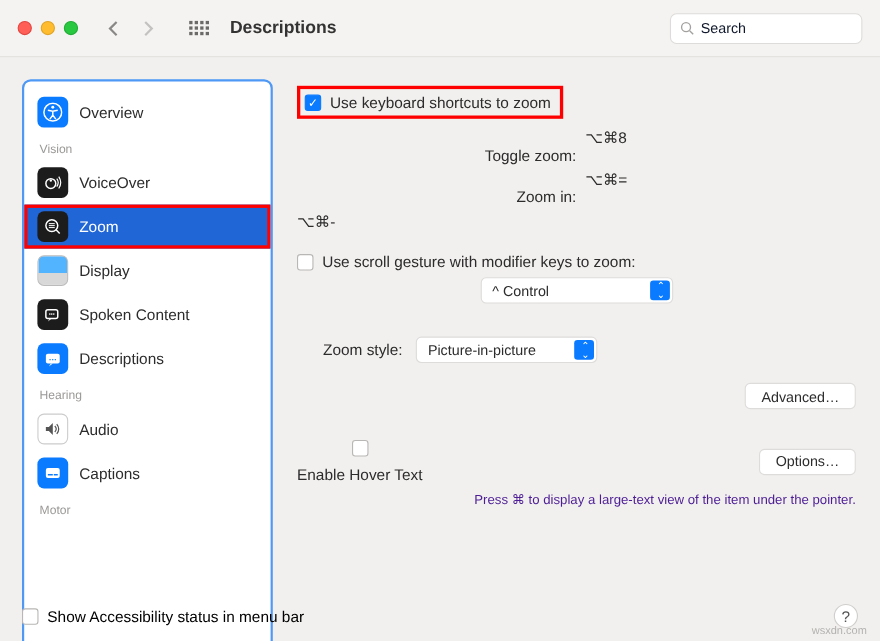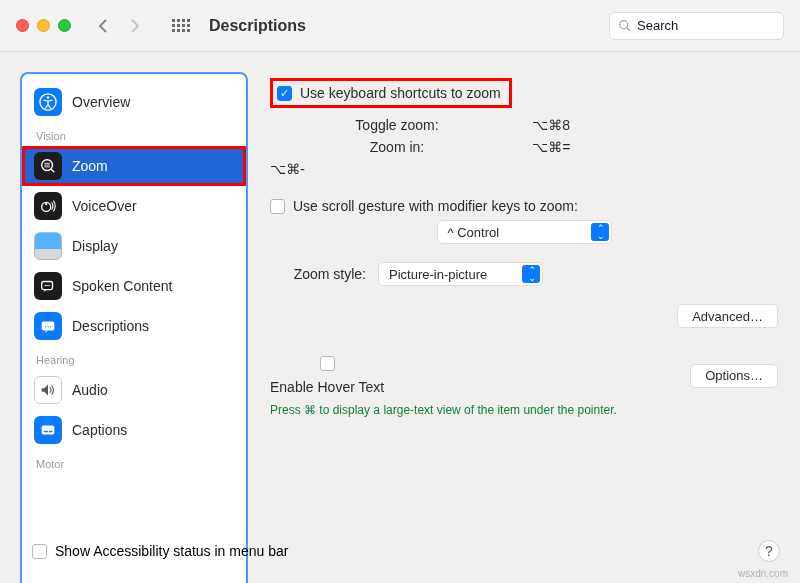--- a/index.html
+++ b/index.html
@@ -40,32 +40,32 @@
 .icon-captions { background: #0a7aff; }
 
 
 .pane { flex: 1; padding: 6px 22px 0 0; font-size: 14px; color: #2c2c2c; }
 .row { display: flex; align-items: center; gap: 8px; margin-bottom: 6px; }
 .checkbox { width: 15px; height: 15px; border: 1px solid #b9b7b5; border-radius: 3px; background: #fff; display: flex; align-items: center; justify-content: center; font-size: 11px; flex-shrink: 0; }
 .checkbox.checked { background: #0a7aff; border-color: #0a7aff; color: #fff; }
 .red-box { border: 3px solid #ff0000; display: inline-flex; align-items: center; gap: 8px; padding: 4px 8px 4px 4px; }
 .shortcut-grid { margin: 6px 0 18px 0; }
 .shortcut-row { display: flex; font-size: 14px; line-height: 22px; }
-.shortcut-label { width: 262px; text-align: center; padding-right: 8px; }
+.shortcut-label { width: 262px; text-align: right; padding-right: 8px; margin-top: 16px; }
 .shortcut-val { font-family: -apple-system, Arial; }
 .select { background: #fff; border: 1px solid #dedcda; border-radius: 5px; height: 24px; display: inline-flex; align-items: center; padding: 0 22px 0 10px; font-size: 13px; position: relative; min-width: 100px; }
 .select::after { content: ""; position: absolute; right: 2px; top: 2px; bottom: 2px; width: 18px; background: #0a7aff; border-radius: 3px; }
 .select .chev { position: absolute; right: 6px; color: #fff; font-size: 9px; z-index: 1; line-height: 8px; text-align: center; }
 .btn { background: #fff; border: 1px solid #dedcda; border-radius: 5px; height: 24px; padding: 0 14px; font-size: 13px; display: inline-flex; align-items: center; }
 .right-align { display: flex; justify-content: flex-end; }
-.hover-hint { font-size: 12px; color: #15803d; text-align: left; margin-top: 8px; }
+.hover-hint { font-size: 12px; color: #4c1d95; text-align: right; margin-top: 8px; }
 
 
 .footer { position: absolute; bottom: 12px; left: 20px; right: 20px; display: flex; align-items: center; justify-content: space-between; font-size: 14px; }
-.footer .row { margin: 12px; }
+.footer .row { margin: 0; }
 .helpbtn { width: 22px; height: 22px; border-radius: 50%; background: #fff; border: 1px solid #d0cecc; display: flex; align-items: center; justify-content: center; font-size: 14px; color: #555; }
 
 .watermark { position: absolute; bottom: 4px; right: 12px; font-size: 10px; color: #b4b2b0; }
 </style>
 </head>
 <body>
 
 <div class="titlebar">
   <div class="traffic">
     <div class="dot red"></div>
@@ -117,41 +117,41 @@
       <div class="side-icon icon-overview">
         <svg width="18" height="18" viewBox="0 0 20 20">
             <circle cx="10" cy="10" r="9" fill="none" stroke="#fff" stroke-width="1.5"></circle>
             <circle cx="10" cy="5" r="1.5" fill="#fff"></circle>
             <path d="M5 8 L10 9 L15 8 M10 9 L10 13 M10 13 L7 17 M10 13 L13 17" stroke="#fff" stroke-width="1.5" fill="none"></path>
           </svg>
       </div>
       <span>Overview</span>
     </div>
     <div class="section-label">Vision</div>
+    <div class="side-item">
+      <div class="side-icon icon-voiceover">
+        <svg width="18" height="18" viewBox="0 0 20 20">
+            <circle cx="8" cy="11" r="5" fill="none" stroke="#fff" stroke-width="1.5"></circle>
+            <circle cx="8" cy="8" r="1.2" fill="#fff"></circle>
+            <path d="M14 6 Q17 10 14 14 M16 4 Q20 10 16 16" stroke="#fff" stroke-width="1.2" fill="none"></path>
+          </svg>
+      </div>
+      <span>VoiceOver</span>
+    </div>
     <div class="side-item selected highlight-red">
       <div class="side-icon icon-zoom">
         <svg width="18" height="18" viewBox="0 0 20 20">
             <circle cx="9" cy="9" r="6" fill="none" stroke="#fff" stroke-width="1.5"></circle>
             <line x1="13" y1="13" x2="17" y2="17" stroke="#fff" stroke-width="1.5"></line>
             <line x1="6" y1="9" x2="12" y2="9" stroke="#fff" stroke-width="1"></line>
             <line x1="6" y1="7" x2="12" y2="7" stroke="#fff" stroke-width="1"></line>
             <line x1="6" y1="11" x2="12" y2="11" stroke="#fff" stroke-width="1"></line>
           </svg>
       </div>
       <span>Zoom</span>
-    </div>
-    <div class="side-item">
-      <div class="side-icon icon-voiceover">
-        <svg width="18" height="18" viewBox="0 0 20 20">
-            <circle cx="8" cy="11" r="5" fill="none" stroke="#fff" stroke-width="1.5"></circle>
-            <circle cx="8" cy="8" r="1.2" fill="#fff"></circle>
-            <path d="M14 6 Q17 10 14 14 M16 4 Q20 10 16 16" stroke="#fff" stroke-width="1.2" fill="none"></path>
-          </svg>
-      </div>
-      <span>VoiceOver</span>
     </div>
     <div class="side-item">
       <div class="side-icon icon-display"></div>
       <span>Display</span>
     </div>
     <div class="side-item">
       <div class="side-icon icon-spoken">
         <svg width="18" height="18" viewBox="0 0 20 20">
             <rect x="3" y="5" width="12" height="9" rx="2" fill="none" stroke="#fff" stroke-width="1.5"></rect>
             <path d="M7 14 L5 17 L9 14" fill="#fff"></path>
@@ -213,21 +213,21 @@
         </div>
       <div class="shortcut-row">
           <div class="shortcut-val">⌥⌘-</div>
         </div>
     </div>
 
     <div class="row">
       <span class="checkbox"></span>
       <span>Use scroll gesture with modifier keys to zoom:</span>
     </div>
-    <div class="row" style="justify-content:center; margin-bottom:18px;">
+    <div class="row" style="justify-content:center; margin-bottom:30px;">
       <div class="select" style="width:175px;">
         <span>^ Control</span>
         <span class="chev">⌃<br>⌄</span>
       </div>
     </div>
 
     <div class="row" style="margin-bottom:18px;">
       <span style="width:100px; text-align:right; padding-right:4px;">Zoom style:</span>
       <div class="select" style="width:165px;">
         <span>Picture-in-picture</span>

